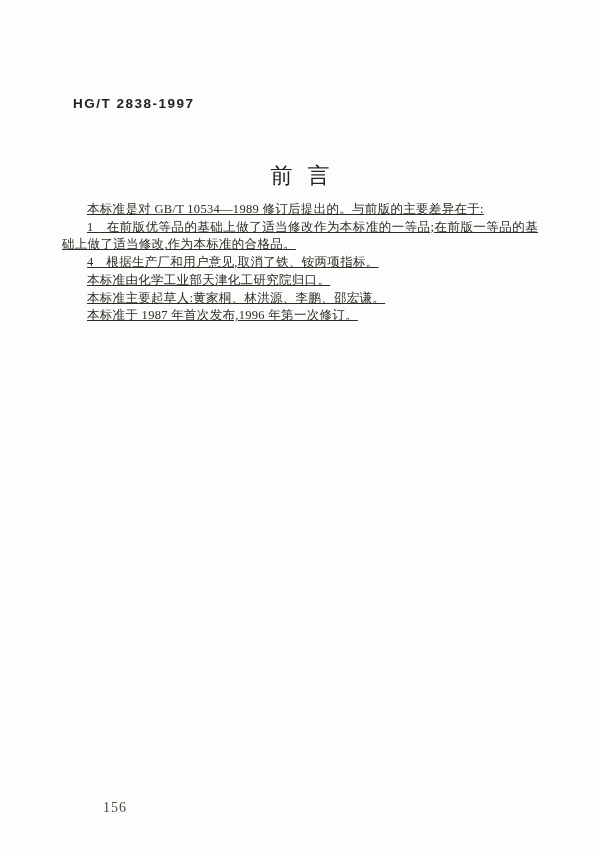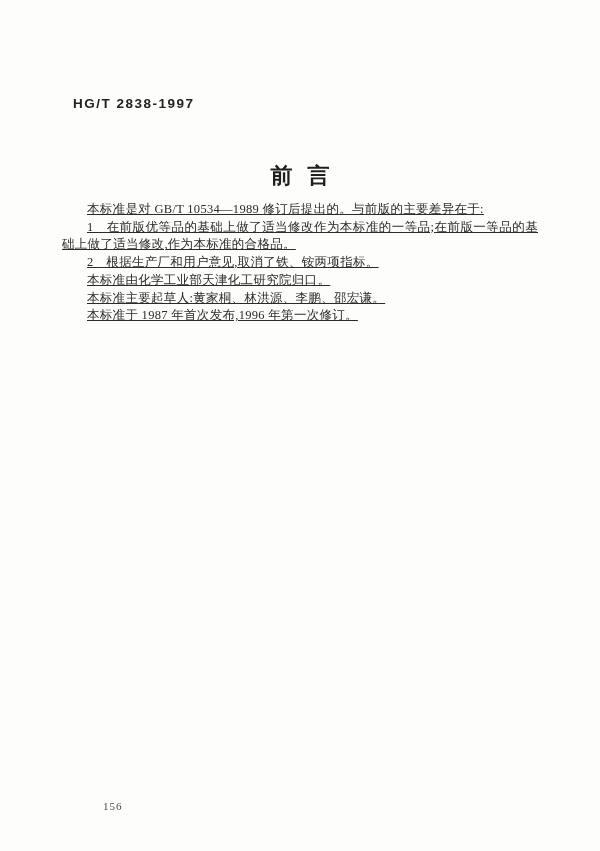--- a/index.html
+++ b/index.html
@@ -31,21 +31,21 @@
     color: #222220;
     white-space: nowrap;
   }
   .doc-title {
     position: absolute;
     left: 0;
     top: 161px;
     width: 100%;
     text-align: center;
     font-family: "Liberation Sans", "DejaVu Sans", sans-serif;
-    font-weight: bold;
+    font-weight: normal;
     font-size: 22px;
     letter-spacing: 15px;
     text-indent: 15px;
     color: #1f1f1d;
   }
   .foreword-body {
     position: absolute;
     left: 62px;
     top: 201px;
     width: 476px;
@@ -58,38 +58,38 @@
     text-align: justify;
     color: #2b2b28;
     letter-spacing: 0.3px;
     text-decoration: underline;
   }
   .page-number {
     position: absolute;
     left: 103px;
     top: 800px;
     font-family: "Liberation Serif", "DejaVu Serif", serif;
-    font-size: 11px;
+    font-size: 14px;
     letter-spacing: 1px;
     color: #4a4a46;
   }
 </style>
 </head>
 <body>
 
 <div class="page">
 
   <div class="header-code">HG/T 2838-1997</div>
 
   <div class="doc-title">前言</div>
 
   <div class="foreword-body">
       <p class="para">本标准是对 GB/T 10534—1989 修订后提出的。与前版的主要差异在于:</p>
       <p class="para">1　在前版优等品的基础上做了适当修改作为本标准的一等品;在前版一等品的基础上做了适当修改,作为本标准的合格品。</p>
-      <p class="para">2　根据生产厂和用户意见,取消了铁、铵两项指标。</p>
+      <p class="para">4　根据生产厂和用户意见,取消了铁、铵两项指标。</p>
       <p class="para">本标准由化学工业部天津化工研究院归口。</p>
       <p class="para">本标准主要起草人:黄家桐、林洪源、李鹏、邵宏谦。</p>
       <p class="para">本标准于 1987 年首次发布,1996 年第一次修订。</p>
     </div>
 
   <div class="page-number">156</div>
 
 </div>
 
 </body></html>

